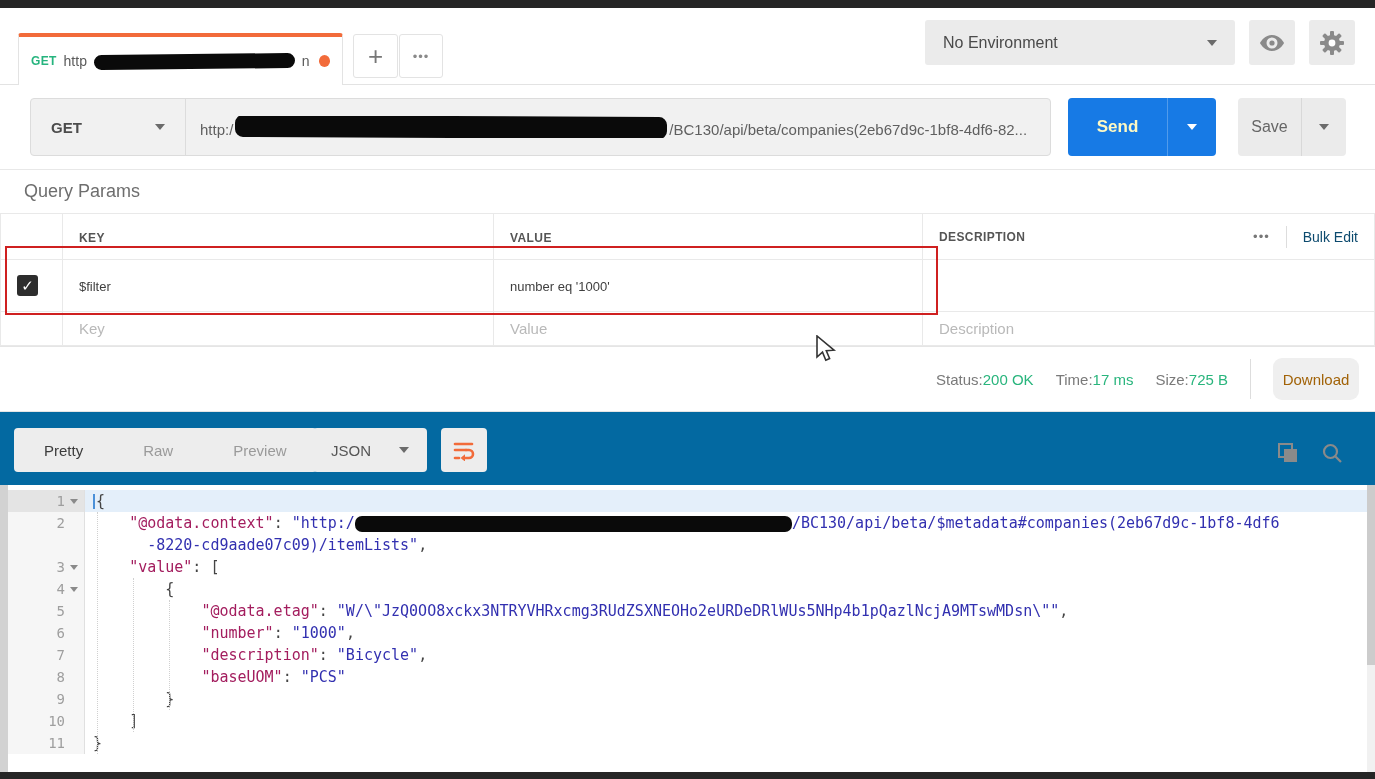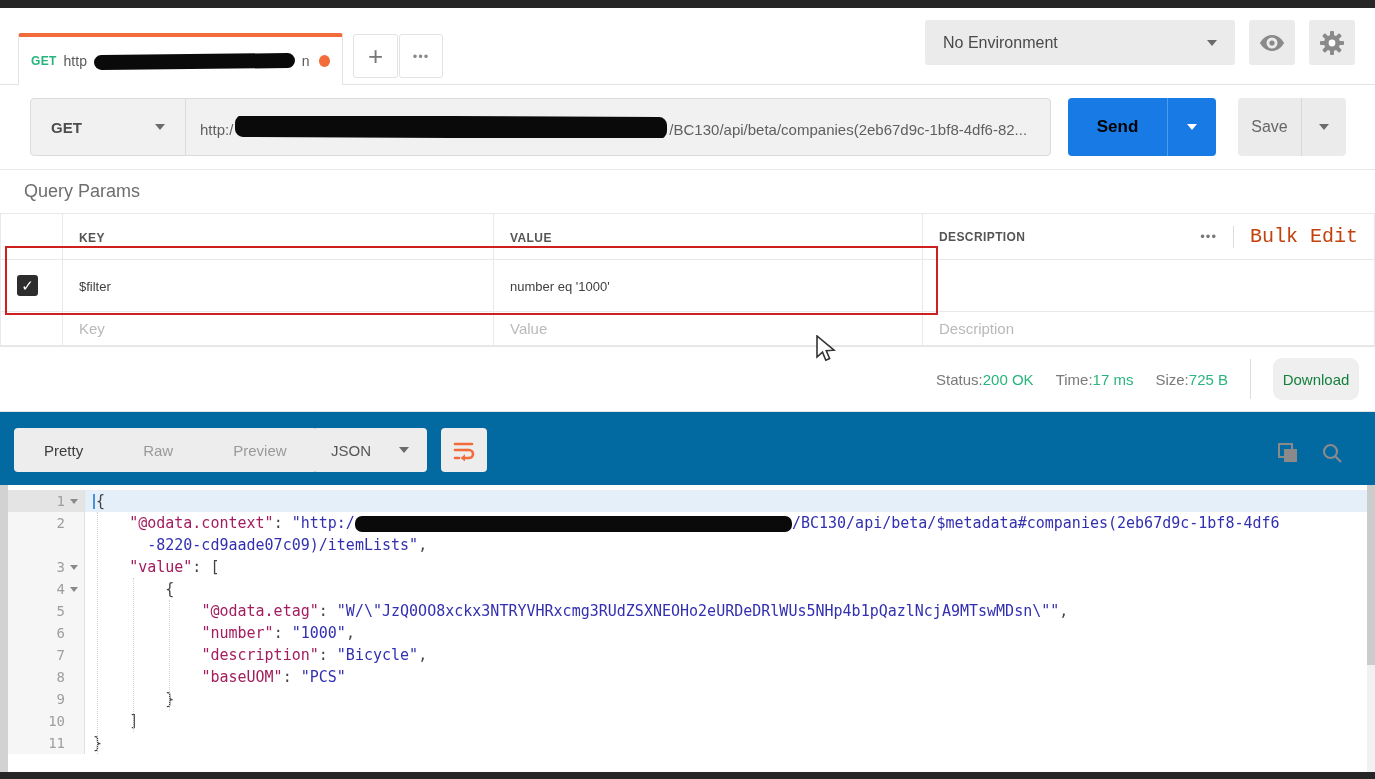--- a/index.html
+++ b/index.html
@@ -33,21 +33,21 @@
 
   
   #urlrow { height:85px; background:#fff; border-bottom:1px solid #e8e8e8; position:relative; }
   .url-shell { position:absolute; left:30px; top:13px; width:1021px; height:58px; background:#f1f1f1;
     border:1px solid #dcdcdc; border-radius:4px; display:flex; align-items:center; }
   .method-select { width:155px; height:100%; border-right:1px solid #dcdcdc; display:flex; align-items:center;
     justify-content:space-between; padding:0 20px; color:#4c4c4c; font-size:15px; font-weight:bold; }
   .url-input { flex:1; display:flex; align-items:flex-end; padding:0 14px; color:#5f5f5f; font-size:15px; white-space:nowrap; overflow:hidden; }
   .url-scribble { width:432px; height:22px; margin:0 2px; transform:rotate(.3deg); }
   #send-btn { position:absolute; left:1068px; top:13px; width:148px; height:58px; background:#177ae5; border-radius:4px;
-    display:flex; color:#000000; overflow:hidden; }
+    display:flex; color:#fef9c3; overflow:hidden; }
   #send-btn .send-main { width:100px; display:flex; align-items:center; justify-content:center; font-size:17px; font-weight:bold; border-right:1px solid rgba(255,255,255,.25); }
   #send-btn .send-arrow { flex:1; display:flex; align-items:center; justify-content:center; }
   #send-btn .chev { border-top-color:#fff; }
   #save-btn { position:absolute; left:1238px; top:13px; width:108px; height:58px; background:#ebebeb; border-radius:4px; display:flex; overflow:hidden; }
   #save-btn .save-main { width:64px; display:flex; align-items:center; justify-content:center; color:#666; font-size:16px; border-right:1px solid #d8d8d8; }
   #save-btn .save-arrow { flex:1; display:flex; align-items:center; justify-content:center; }
 
   
   #params-head { height:43px; display:flex; align-items:center; padding-left:24px; color:#6e6e6e; font-size:18px; }
   table.params { width:1375px; border-collapse:collapse; table-layout:fixed; }
@@ -56,40 +56,40 @@
   table.params tr.r1 { height:52px; }
   table.params tr.r2 { height:34px; }
   .col-chk { width:62px; }
   .col-key { width:431px; }
   .col-val { width:429px; }
   th .hlabel { font-size:12px; font-weight:bold; color:#555; letter-spacing:.4px; }
   .desc-head { display:flex; align-items:center; justify-content:space-between; }
   .desc-tools { display:flex; align-items:center; gap:16px; }
   .dots { color:#777; font-size:13px; letter-spacing:1px; }
   .vdiv { width:1px; height:22px; background:#ddd; }
-  .bulk-edit { color:#c2410c; font-size:20px;font-family:Liberation Mono, monospace; }
+  .bulk-edit { color:#0c4a6e; font-size:14px; }
   .cell-text { color:#3f3f3f; font-size:13px; }
   .ph { color:#b9b9b9; font-size:15px; }
   td.chk-cell { text-align:center; padding:0; }
   .checkbox { display:inline-block; width:21px; height:21px; background:#2d2d2d; border-radius:3px; color:#fff;
     font-size:15px; line-height:21px; text-align:center; vertical-align:middle; }
 
   #red-annotation { position:absolute; left:5px; top:246px; width:933px; height:69px; border:2px solid #cf2020; pointer-events:none; z-index:30; }
 
   
   #respmeta { height:66px; border-top:1px solid #e5e5e5; border-bottom:1px solid #e5e5e5; display:flex; align-items:center; position:relative; background:#fff; }
   .rtabs { display:flex; align-items:center; gap:30px; padding-left:14px; font-size:16px; }
   .rtab { color:#9b9b9b; position:relative; padding:20px 2px; }
   .rtab.active { color:#333; }
   .rtab.active::after { content:""; position:absolute; left:-4px; right:-4px; bottom:2px; height:4px; background:#f26b3a; }
   .grn { color:#29b57d; }
   .meta-right { position:absolute; right:16px; display:flex; align-items:center; gap:22px; font-size:15px; color:#7a7a7a; }
   .meta-pair { display:flex; gap:0; }
   .meta-divider { width:1px; height:40px; background:#ddd; }
-  #download-btn { background:#efefef; border-radius:9px; width:86px; height:42px; display:flex; align-items:center; justify-content:center; color:#15803d; font-size:15px; }
+  #download-btn { background:#efefef; border-radius:9px; width:86px; height:42px; display:flex; align-items:center; justify-content:center; color:#a16207; font-size:15px; }
 
   
   #bodytools { height:73px; position:relative; background:#0369a1; }
   .seg-group { position:absolute; left:14px; top:16px; height:44px; background:#ededed; border-radius:4px; display:flex; align-items:center; }
   .seg { padding:0 30px; font-size:15px; color:#9a9a9a; }
   .seg.active { color:#3c3c3c; }
   #lang-select { position:absolute; left:313px; top:16px; width:114px; height:44px; background:#ededed; border-radius:4px;
     display:flex; align-items:center; justify-content:space-between; padding:0 18px; color:#555; font-size:15px; }
   #wrap-btn { position:absolute; left:441px; top:16px; width:46px; height:44px; background:#ededed; border-radius:4px;
     display:flex; align-items:center; justify-content:center; }

